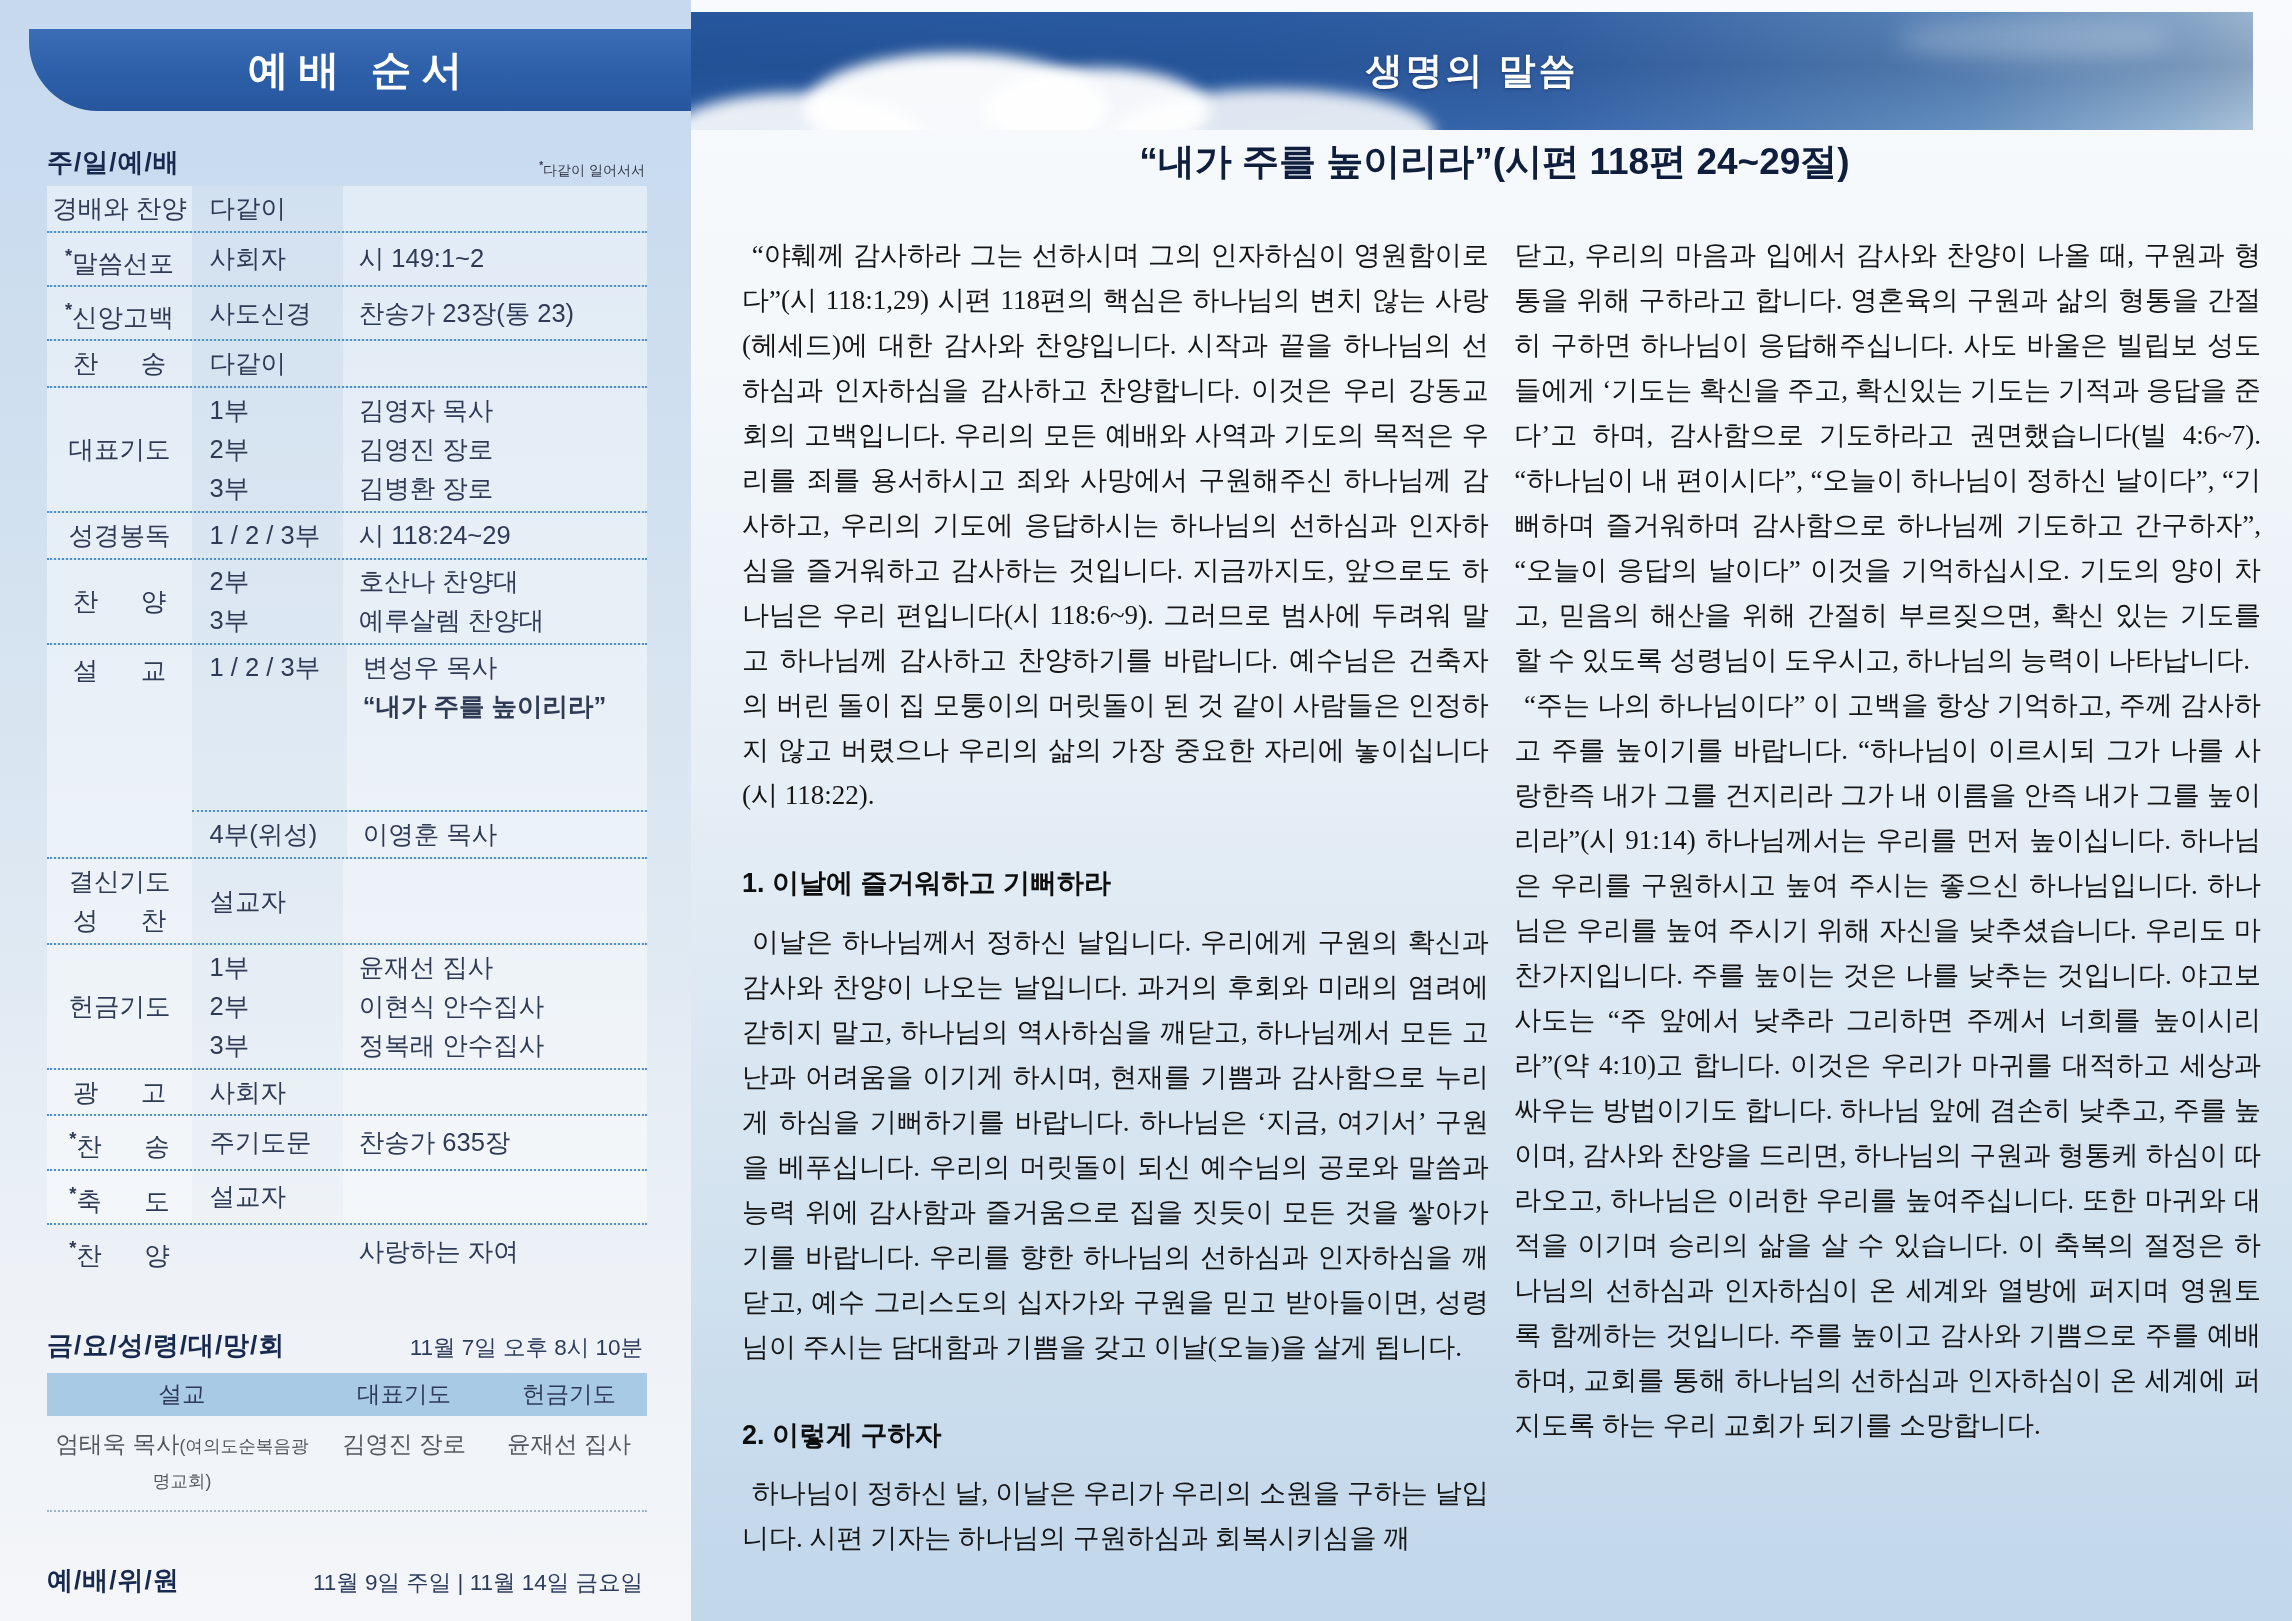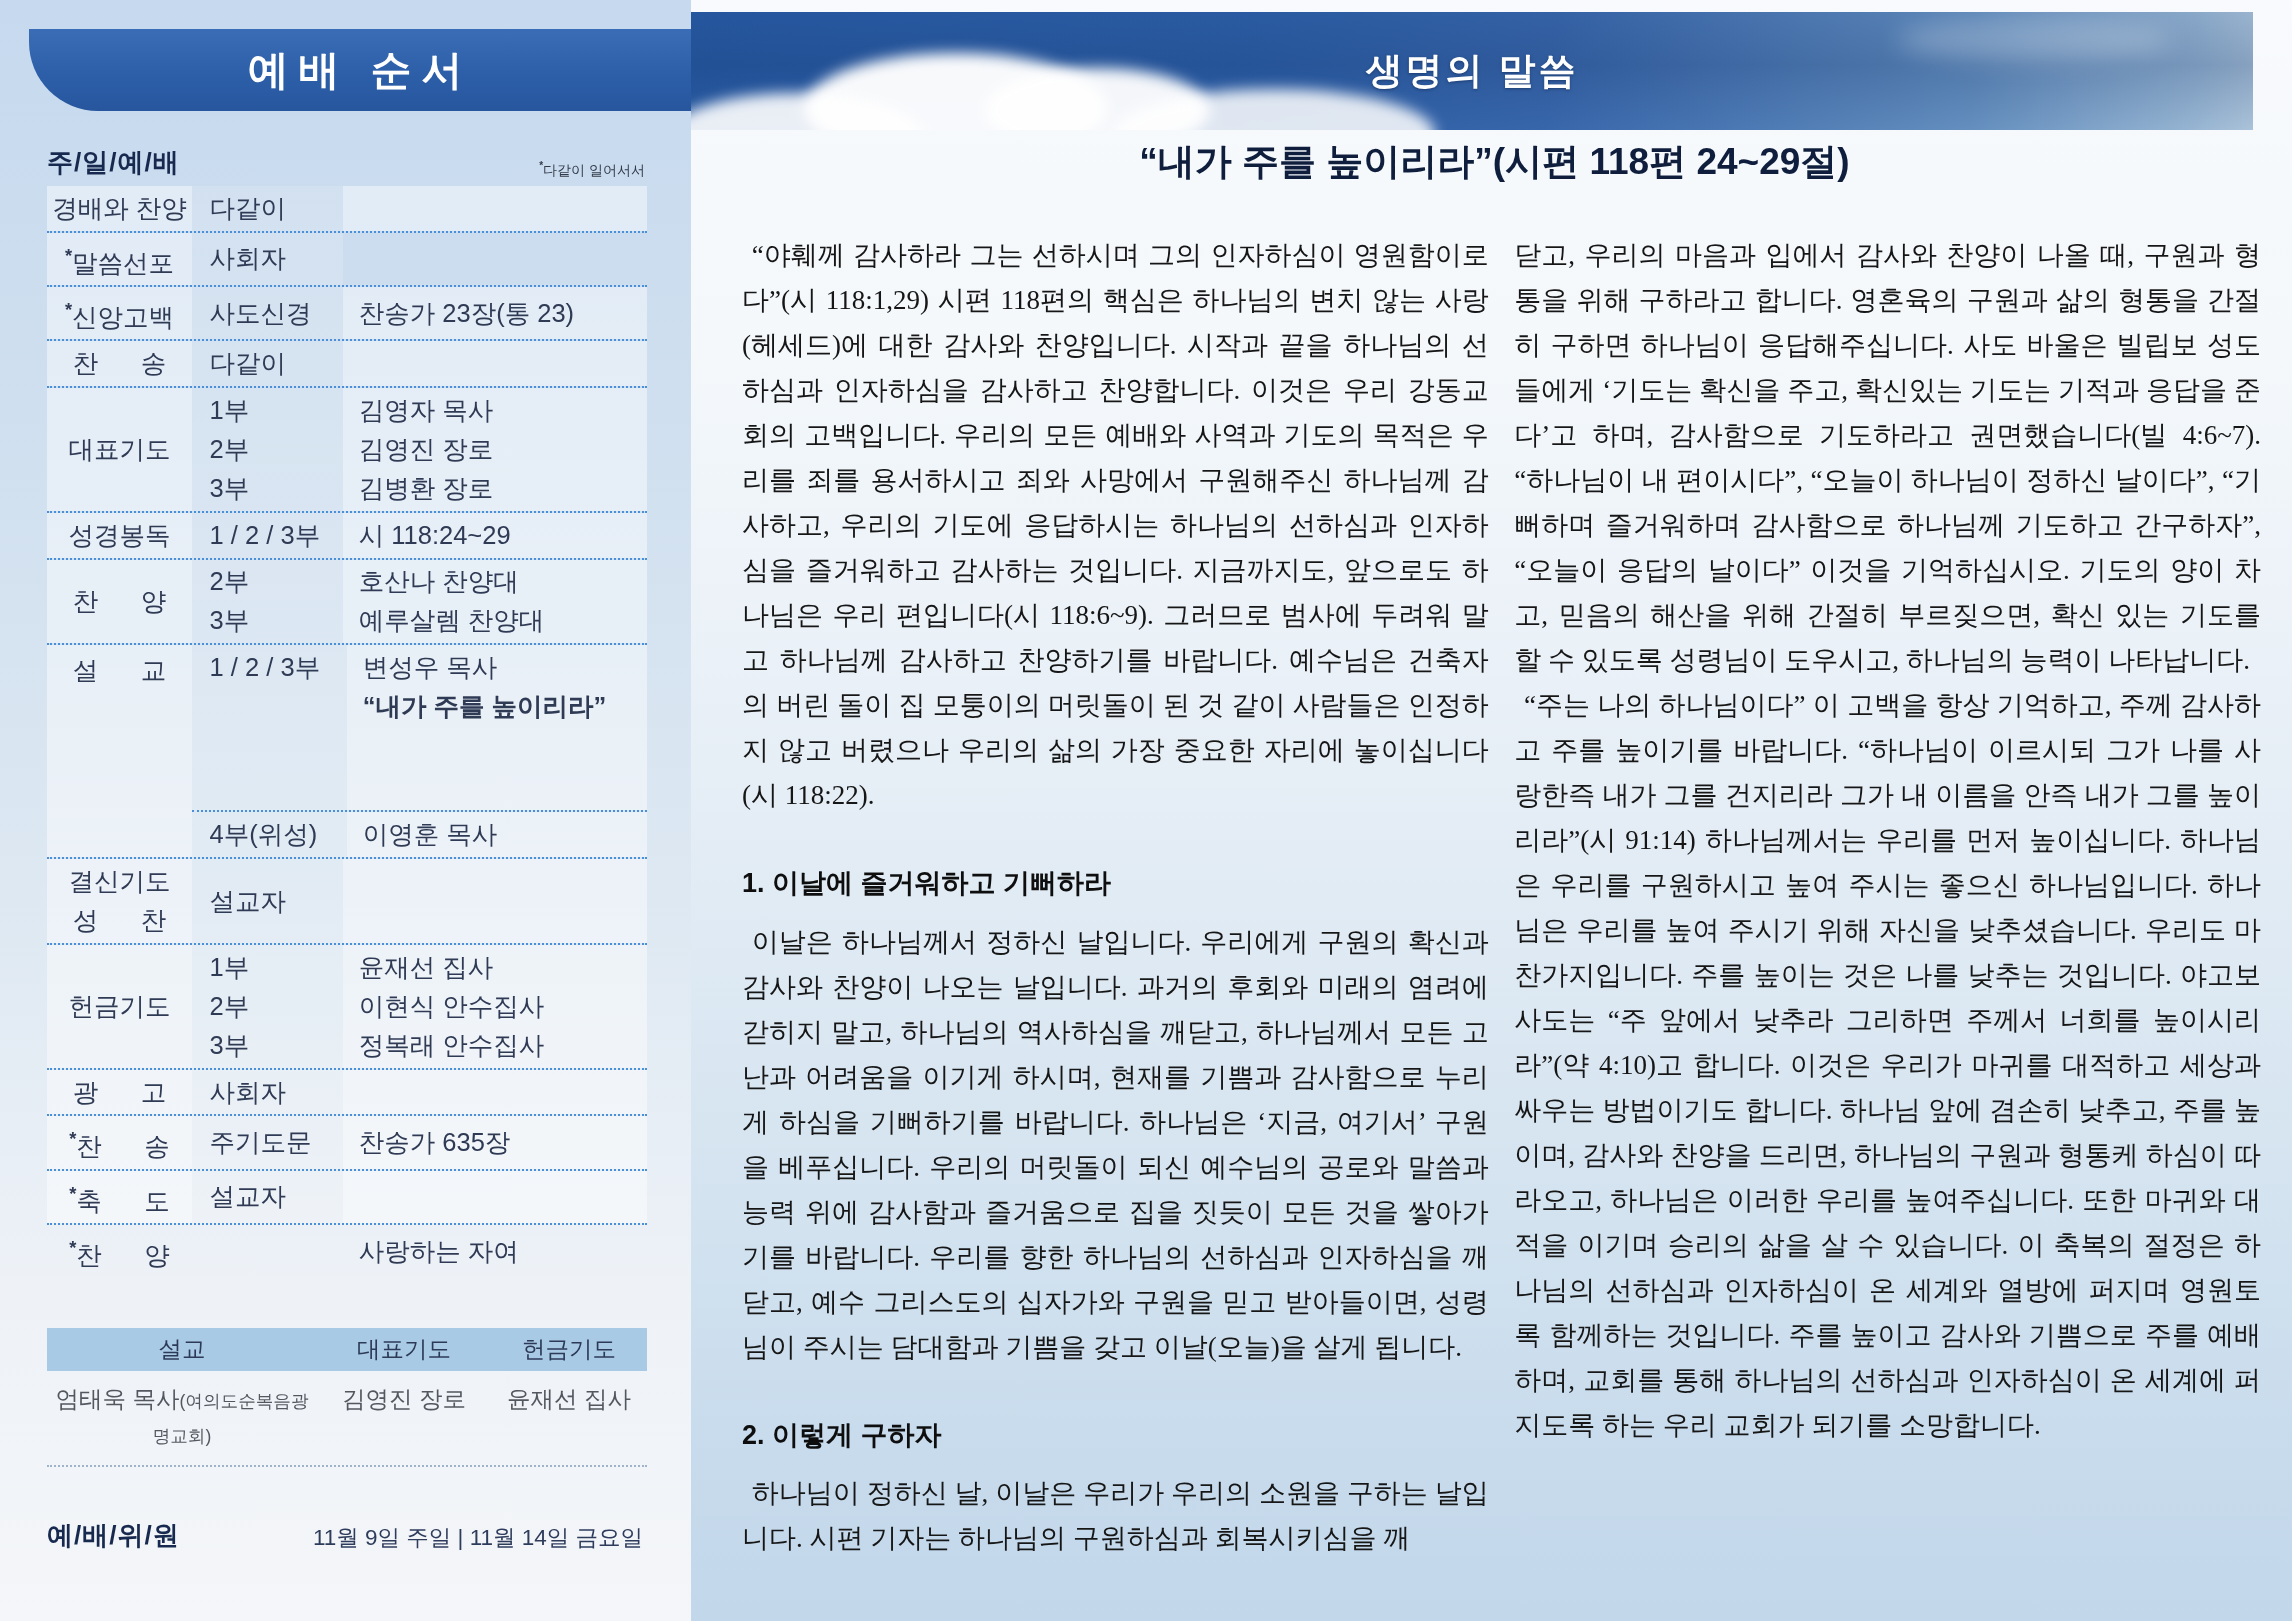--- a/index.html
+++ b/index.html
@@ -125,20 +125,23 @@
         <div class="cell c3">
             <span class="ln"></span>
           </div>
       </div>
 
       <div class="wrow">
         <div class="cell c1"><span class="ln"><span class="star">*</span><span>말씀선포</span></span></div>
         <div class="cell c2">
             <span class="ln">사회자</span>
           </div>
+        <div class="cell c3">
+            <span class="ln">시 149:1~2</span>
+          </div>
       </div>
 
       <div class="wrow">
         <div class="cell c1"><span class="ln"><span class="star">*</span><span>신앙고백</span></span></div>
         <div class="cell c2">
             <span class="ln">사도신경</span>
           </div>
         <div class="cell c3">
             <span class="ln">찬송가 23장(통 23)</span>
           </div>
@@ -275,20 +278,24 @@
         <div class="cell c2 nobg">
             <span class="ln"></span>
           </div>
         <div class="cell c3 nobg">
             <span class="ln">사랑하는 자여</span>
           </div>
       </div>
     </div>
 
     <div class="section">
+      <div class="sec-head">
+        <span class="sec-title">금/요/성/령/대/망/회</span>
+        <span class="sec-date">11월 7일 오후 8시 10분</span>
+      </div>
       <div class="stable">
         <div class="srow head">
           <div class="scell f1">설교</div>
           <div class="scell f2">대표기도</div>
           <div class="scell f3">헌금기도</div>
         </div>
         <div class="srow data">
           <div class="scell f1"><span>엄태욱 목사</span><span class="small-note">(여의도순복음광명교회)</span></div>
           <div class="scell f2">김영진 장로</div>
           <div class="scell f3">윤재선 집사</div>

